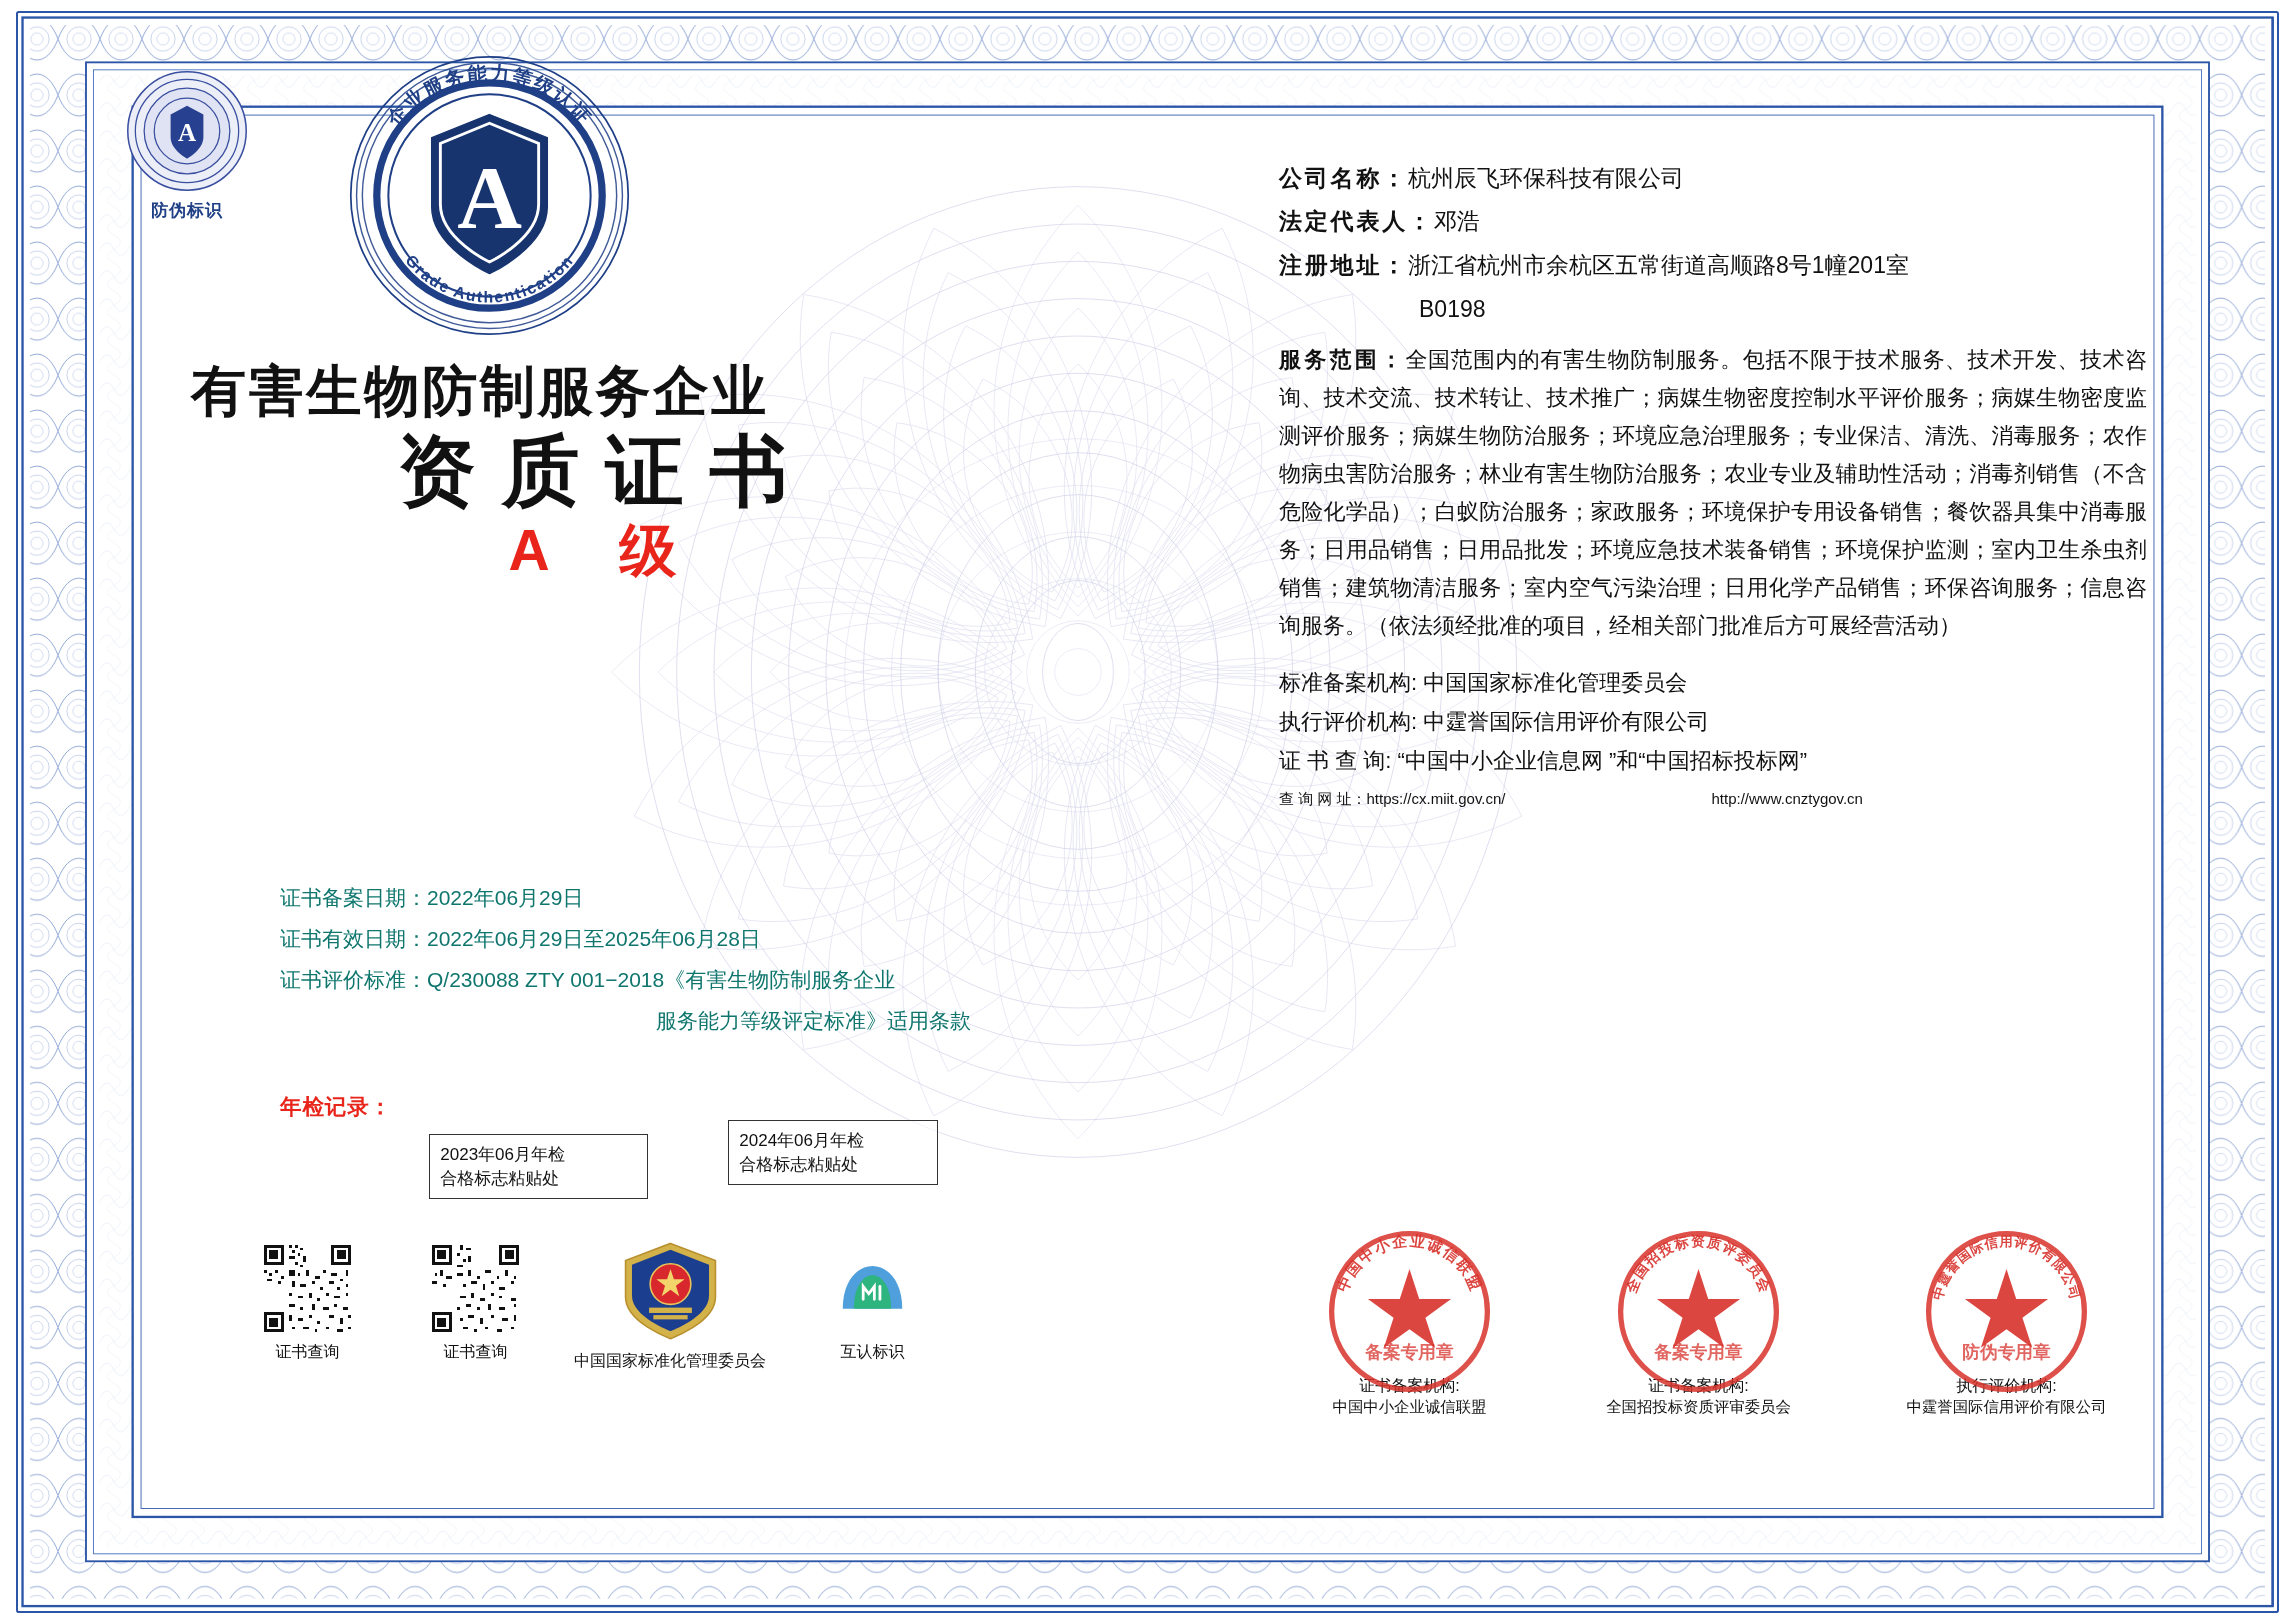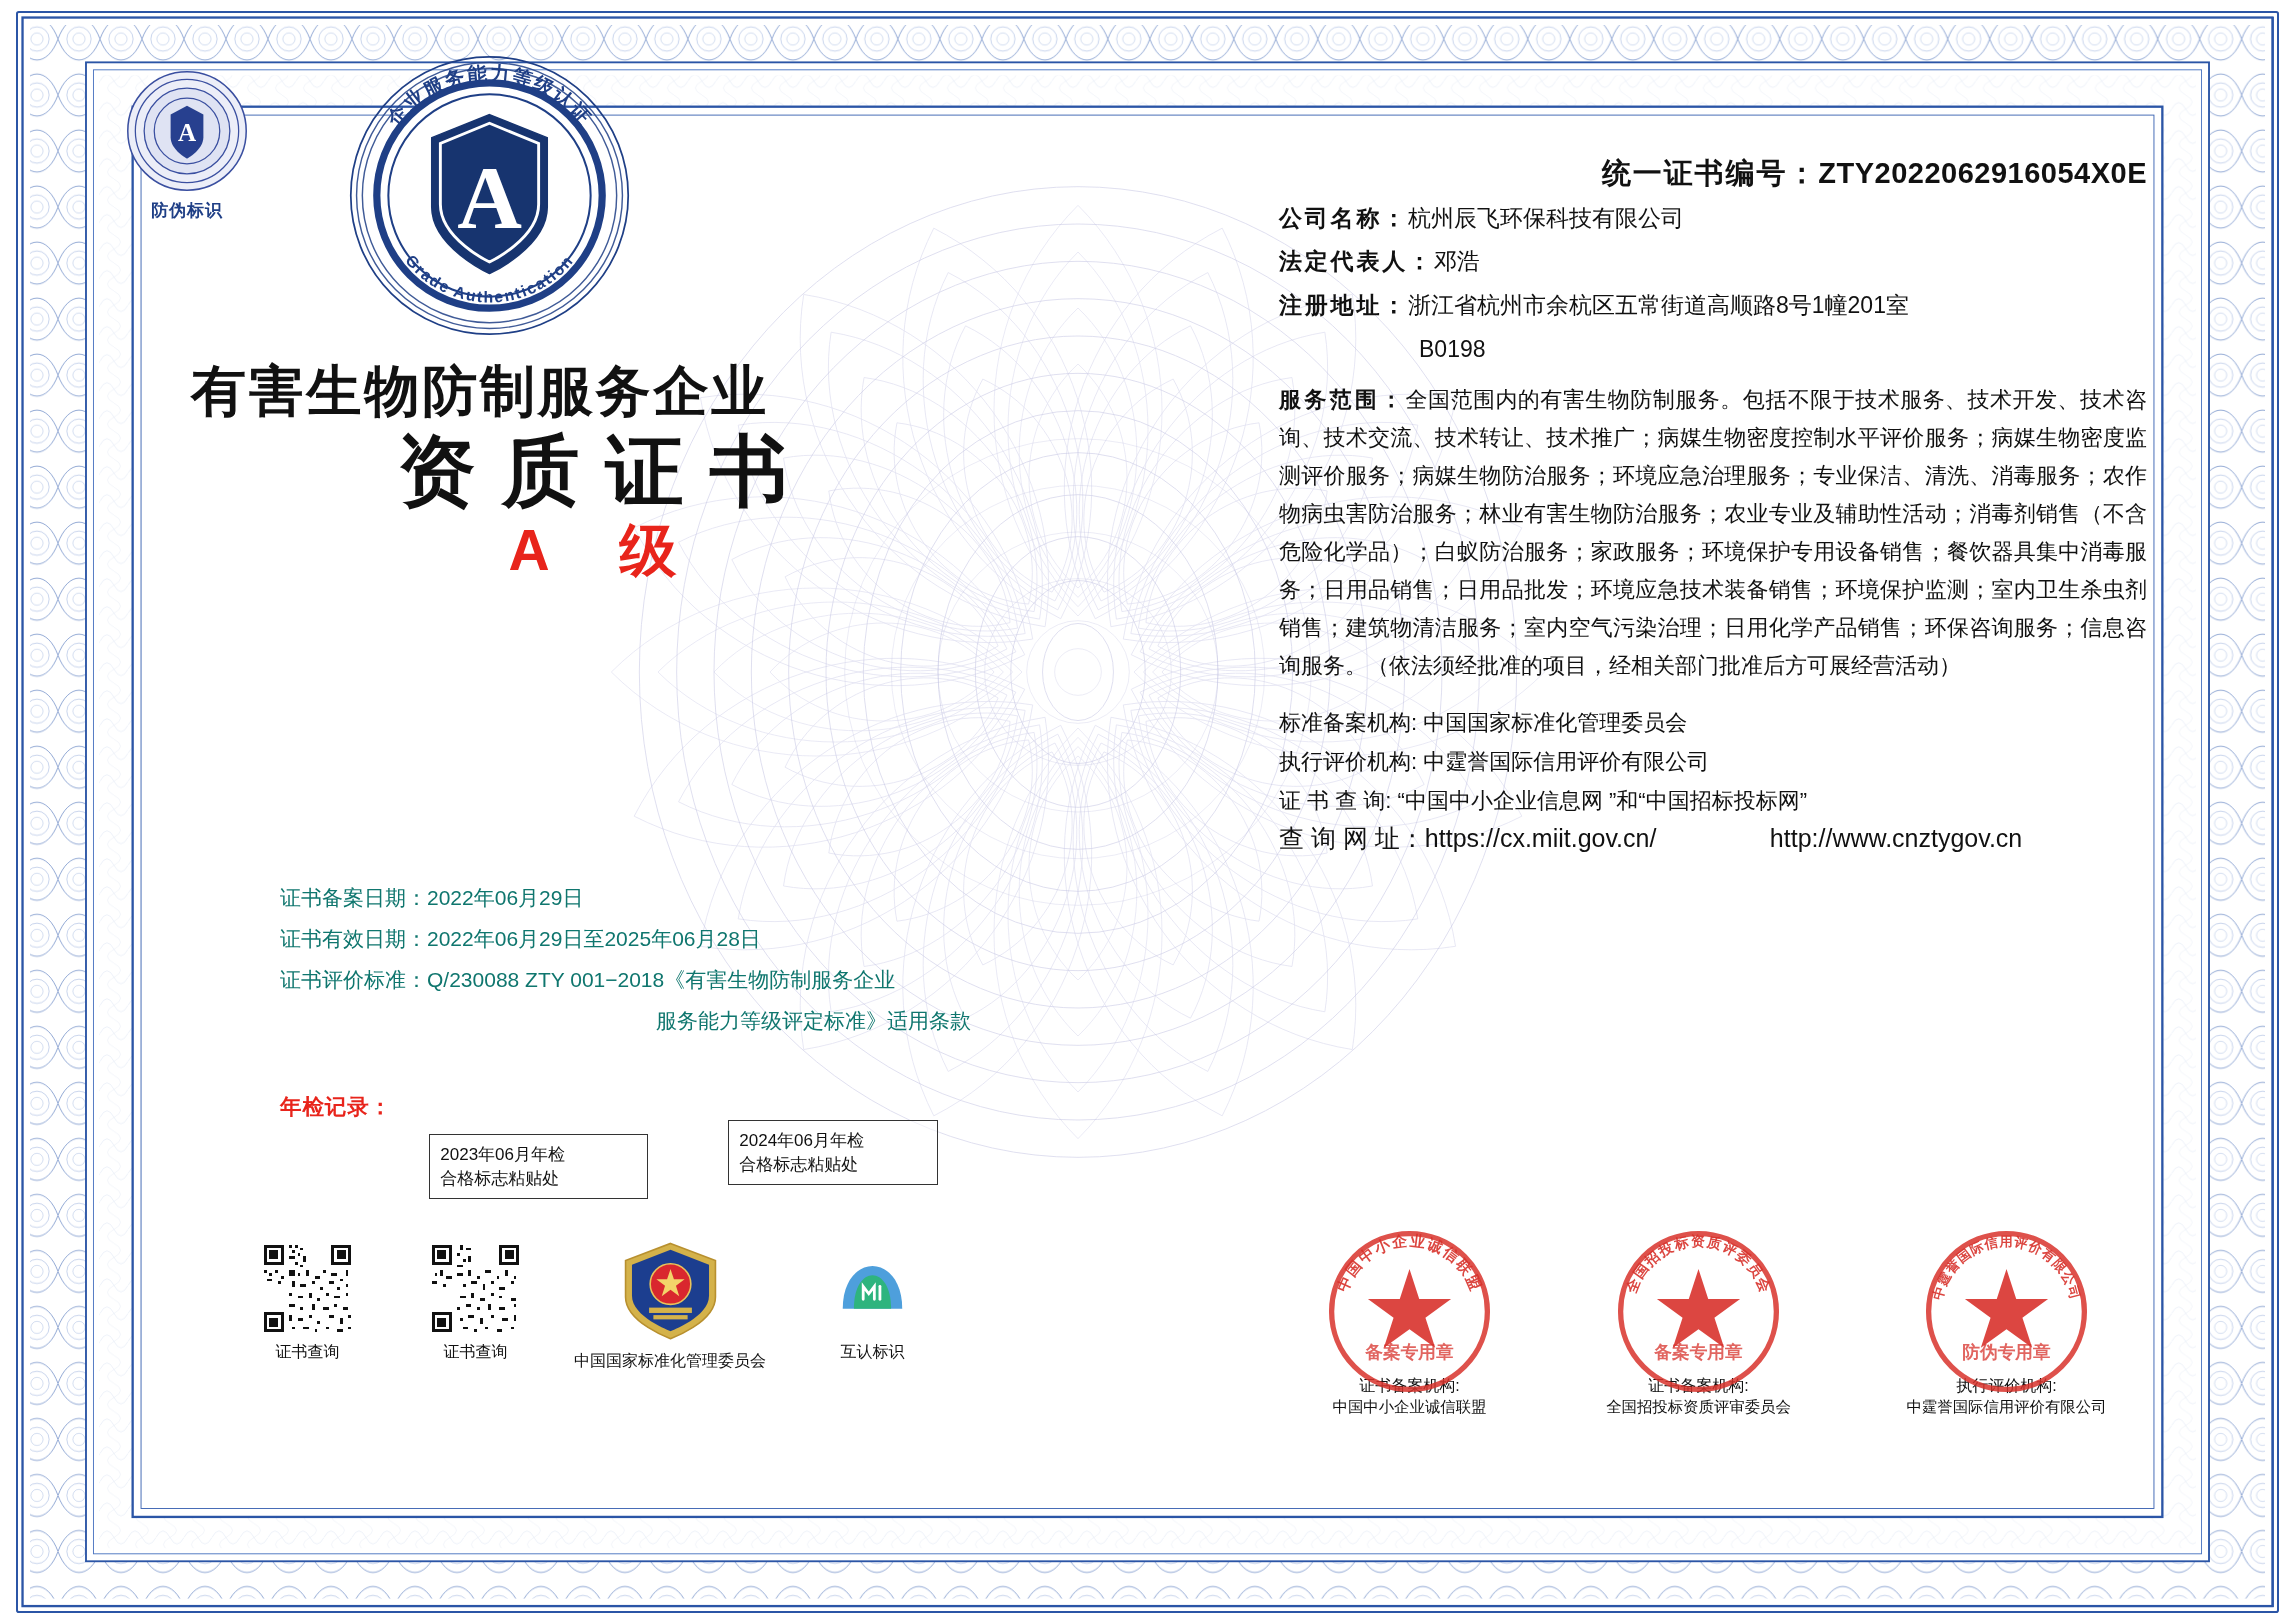--- a/index.html
+++ b/index.html
@@ -52,21 +52,21 @@
   
   .right{position:absolute;left:1279px;top:154px;width:868px;color:#111;}
   .certno{font-size:29px;font-weight:bold;letter-spacing:0.5px;white-space:nowrap;text-align:right;}
   .certno .lab{letter-spacing:1.9px;}
   .field{font-size:23px;line-height:39px;margin-top:4.7px;}
   .field .lab{font-weight:bold;letter-spacing:2.8px;}
   .cont{padding-left:140px;}
   .scope{margin-top:12px;font-size:22px;line-height:38px;text-align:justify;}
   .scope .lab{font-weight:bold;letter-spacing:2.8px;}
   .org{margin-top:18.7px;font-size:22px;line-height:39px;}
-  .urls{font-size:25px;line-height:37px;}
+  .urls{font-size:15px;line-height:37px;}
   .urls .c1{display:inline-block;width:345px;}
 
   
   .stamps{position:absolute;left:1279px;top:1223px;width:877px;height:196px;}
   .stamp{position:absolute;width:261px;text-align:center;}
   .stamp .ring{width:177px;height:177px;margin:0 auto;position:relative;}
   .stamp .cap{font-size:16px;color:#111;margin-top:-24px;white-space:nowrap;}
   .stamp .cap2{font-size:15.4px;color:#111;white-space:nowrap;}
 </style>
 </head>
@@ -398,23 +398,20 @@
             <path d="M58 52 L58 38"></path>
           </g>
         </svg>
       </div>
       <div class="cap">互认标识</div>
     </div>
   </div>
 
   <div class="right">
 
-    <div class="certno">
-      <span class="lab">统一证书编号：</span><span>ZTY2022062916054X0E</span>
-    </div>
 
     <div class="field">
       <span class="lab">公司名称：</span><span>杭州辰飞环保科技有限公司</span>
     </div>
     <div class="field">
       <span class="lab">法定代表人：</span><span>邓浩</span>
     </div>
     <div class="field">
       <span class="lab">注册地址：</span><span>浙江省杭州市余杭区五常街道高顺路8号1幢201室</span>
     </div>

